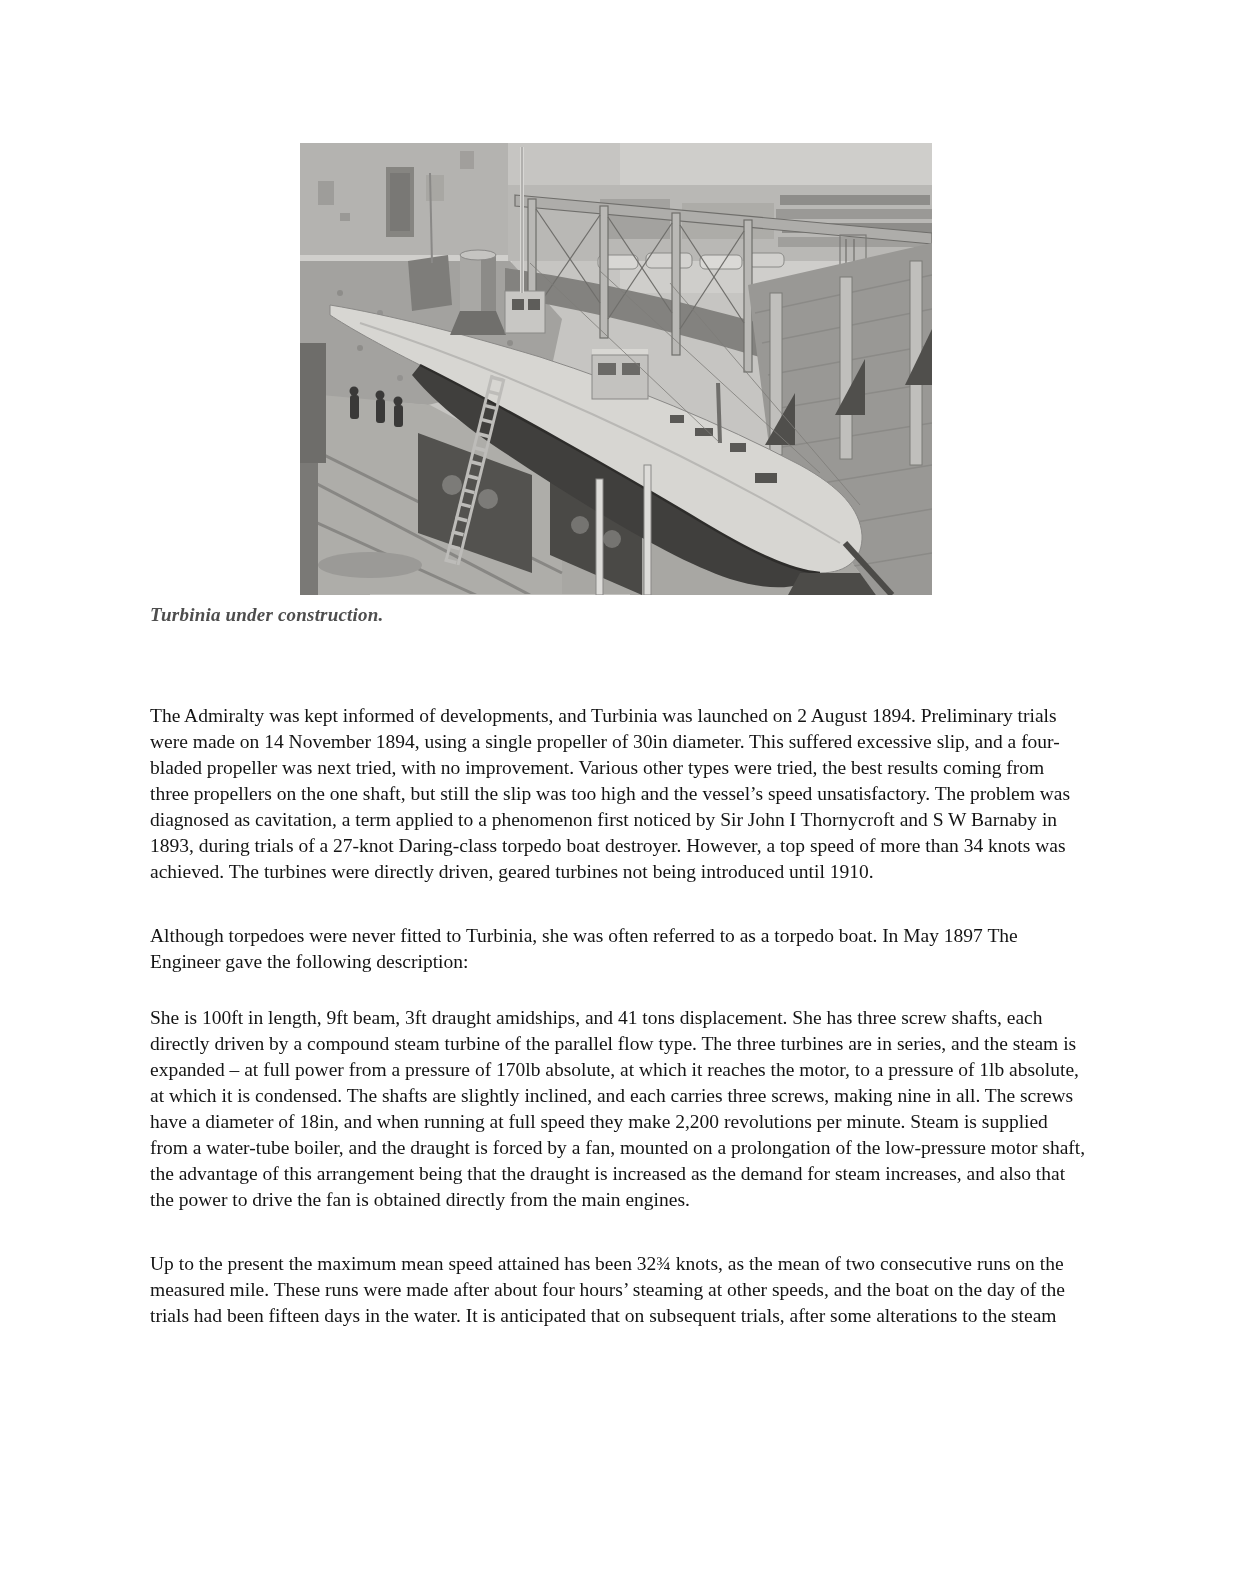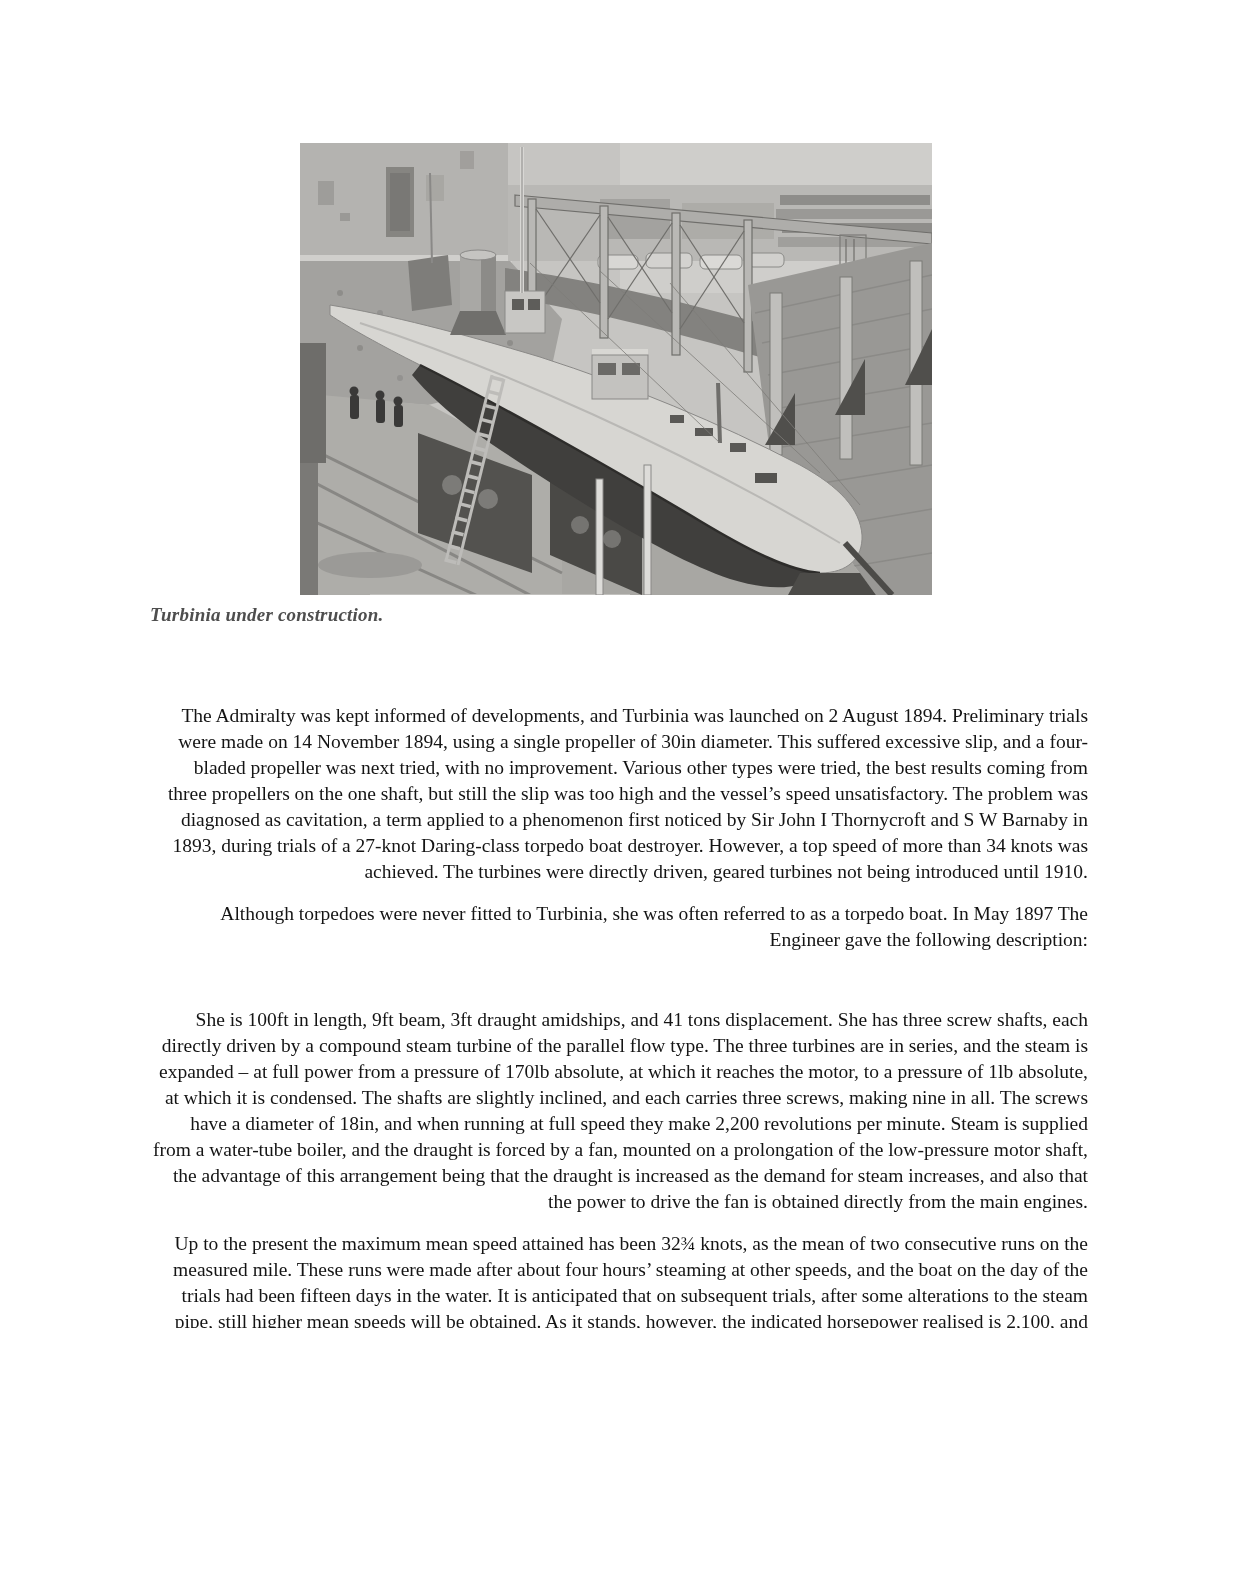--- a/index.html
+++ b/index.html
@@ -3,24 +3,24 @@
 <meta charset="utf-8">
 <style>
   :root{ --wm-color:#5f9fc7; }
   html,body{margin:0;padding:0;background:#ffffff;}
   .page{position:relative;width:1233px;height:1328px;background:#ffffff;overflow:hidden;
         font-family:"Liberation Serif",serif;}
   .photo{position:absolute;left:300px;top:143px;width:632px;height:452px;display:block;}
   .caption{position:absolute;left:150px;top:604px;font-size:19px;font-weight:bold;
            font-style:italic;color:#4e4e4e;letter-spacing:0.2px;}
   .body-text{position:absolute;left:150px;top:703px;width:938px;font-size:19.5px;
-             line-height:26px;color:#141414;text-align:right;}
+             line-height:26px;color:#141414;text-align:left;}
   .body-text p{margin:0;}
-  .body-text p + p{margin-top:16px;}
-  .body-text p.quote-start{margin-top:54px;}
+  .body-text p + p{margin-top:38px;}
+  .body-text p.quote-start{margin-top:30px;}
   .watermark{position:absolute;left:0;top:1390px;width:1233px;height:194px;pointer-events:none;}
   .wm-fill{fill:var(--wm-color);}
   .wm-strokeonly{fill:#ffffff;stroke:var(--wm-color);stroke-width:3px;}
   .wm-text{font-family:"DejaVu Serif",serif;font-weight:bold;font-size:124px;}
 </style>
 </head>
 <body>
 
 <div class="page">
 

